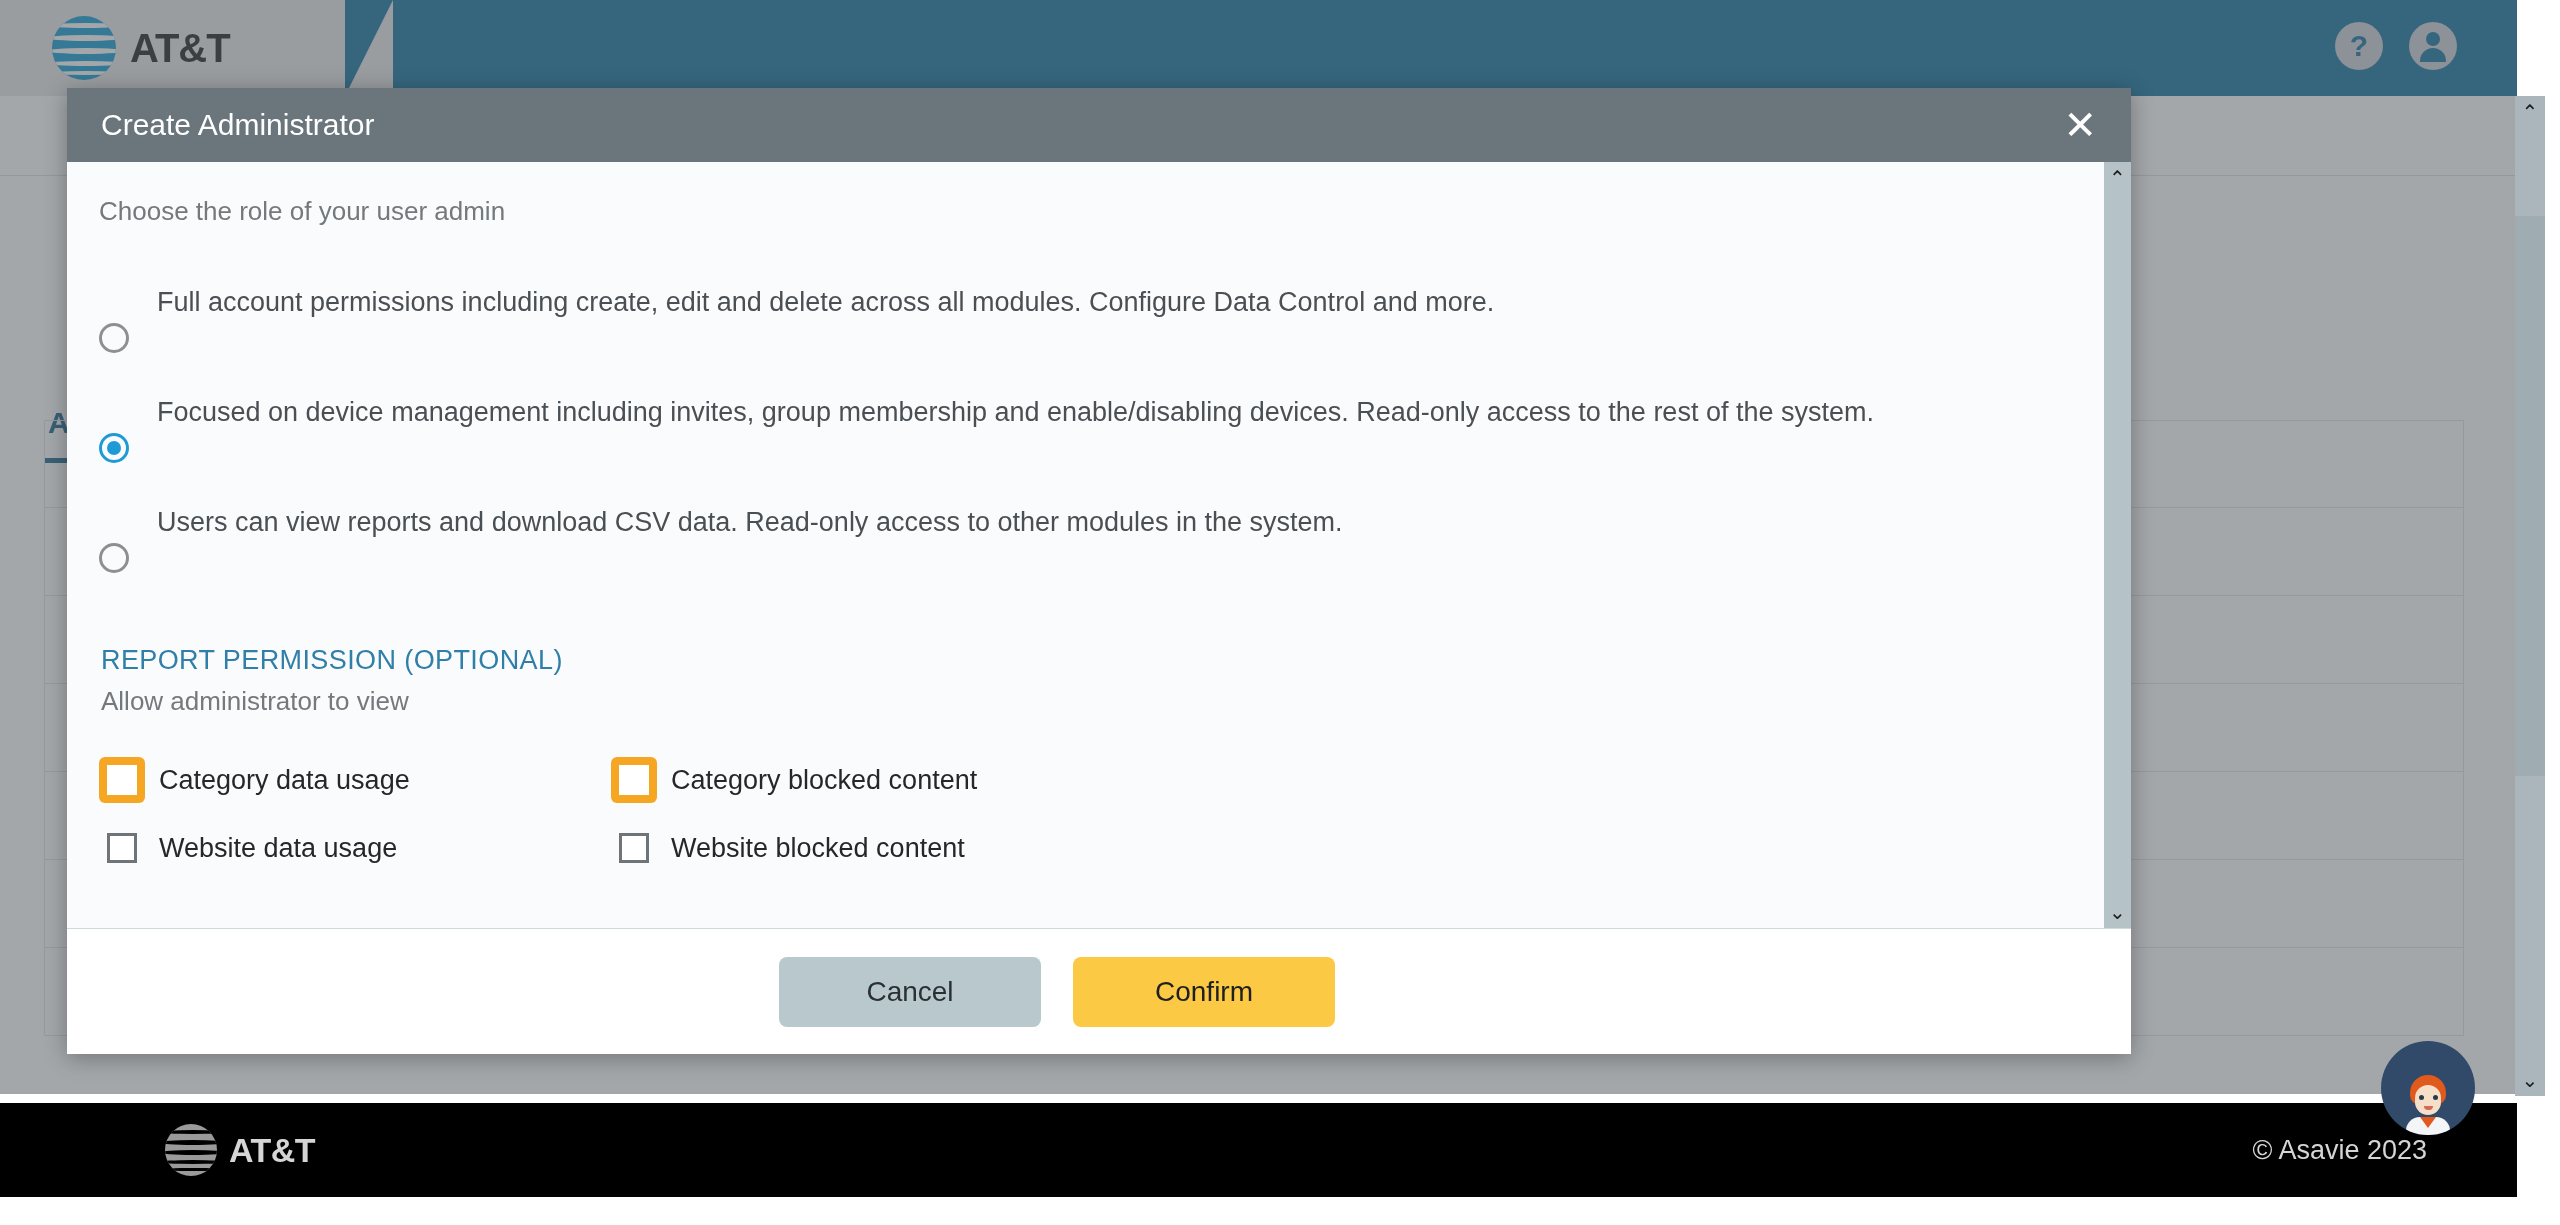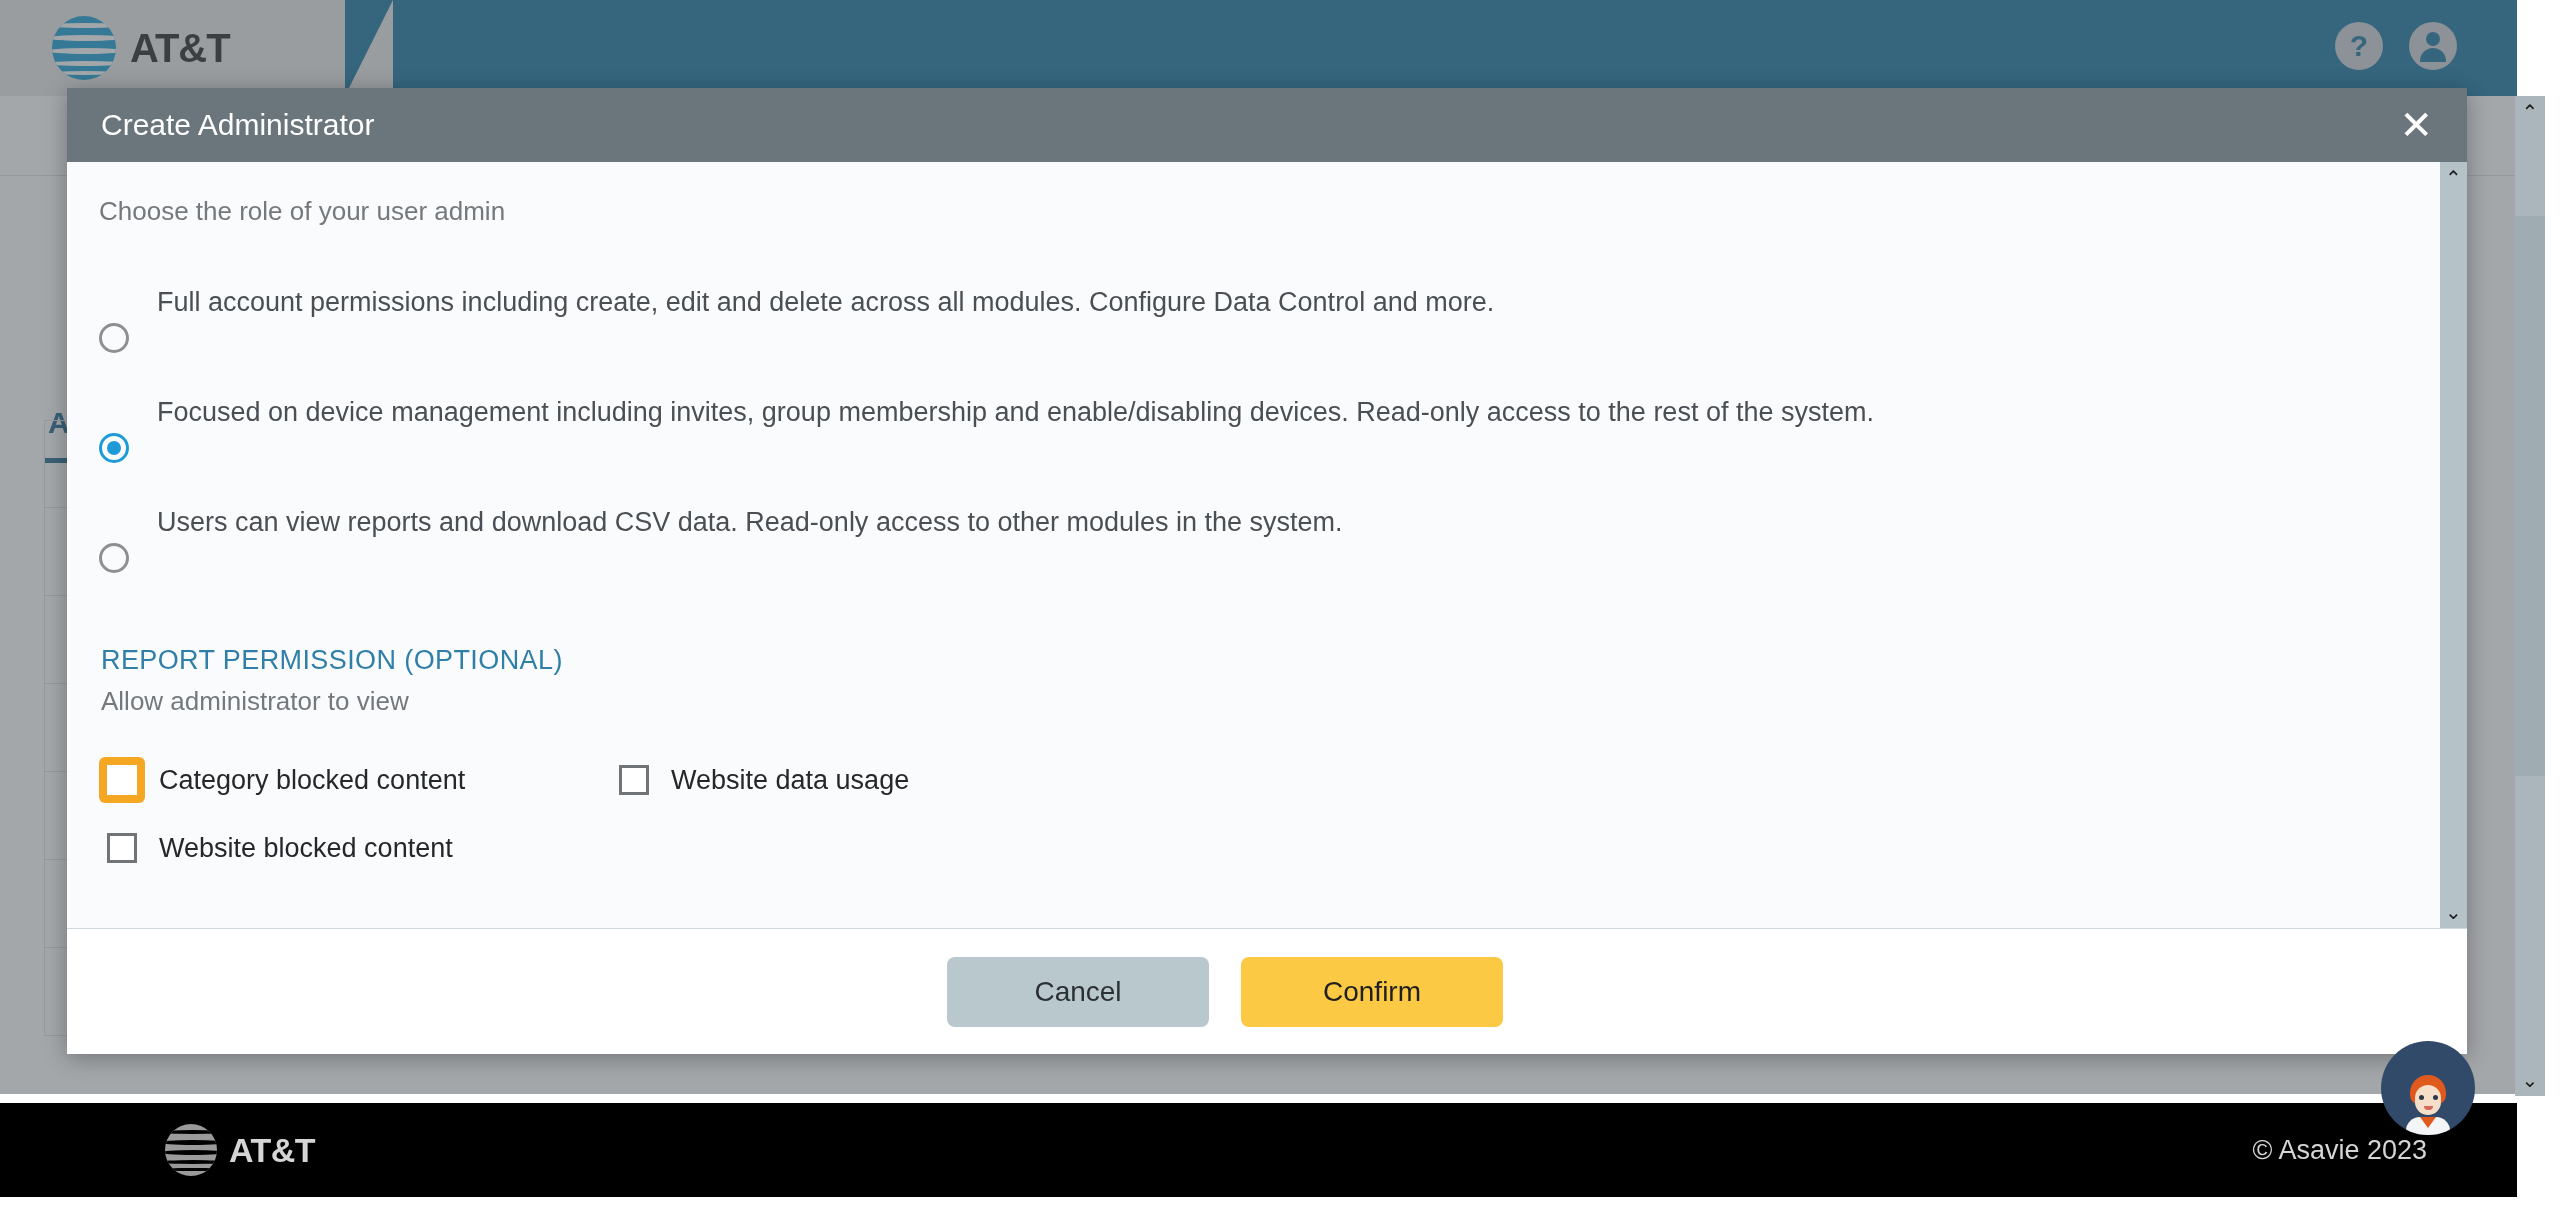--- a/index.html
+++ b/index.html
@@ -230,21 +230,21 @@
     font-size: 20px;
     color: #1b1b1b;
     line-height: 1;
     z-index: 2;
   }
 
   
   .modal {
     position: absolute;
     left: 67px; top: 88px;
-    width: 2400px;
+    width: 2064px;
     background: #a3a3a3;
     box-shadow: 0 4px 22px rgba(0,0,0,0.30);
   }
   .modal-header {
     height: 74px;
     background: #6b767c;
     display: flex;
     align-items: center;
     padding: 0 34px 0 34px;
   }
@@ -588,20 +588,26 @@
           <div class="radio-texts">
             <div class="radio-desc">Users can view reports and download CSV data. Read-only access to other modules in the system.</div>
           </div>
         </div>
 
         <div class="section-title">REPORT PERMISSION (OPTIONAL)</div>
         <div class="section-sub">Allow administrator to view</div>
 
         <div class="cb-grid">
 
+          <div class="cb-item highlight">
+            <span class="cb-hl">
+              <span class="cb-box"></span>
+            </span>
+            <span class="cb-label">Category data usage</span>
+          </div>
 
           <div class="cb-item highlight">
             <span class="cb-hl">
               <span class="cb-box"></span>
             </span>
             <span class="cb-label">Category blocked content</span>
           </div>
 
           <div class="cb-item">
             <span class="cb-hl">

